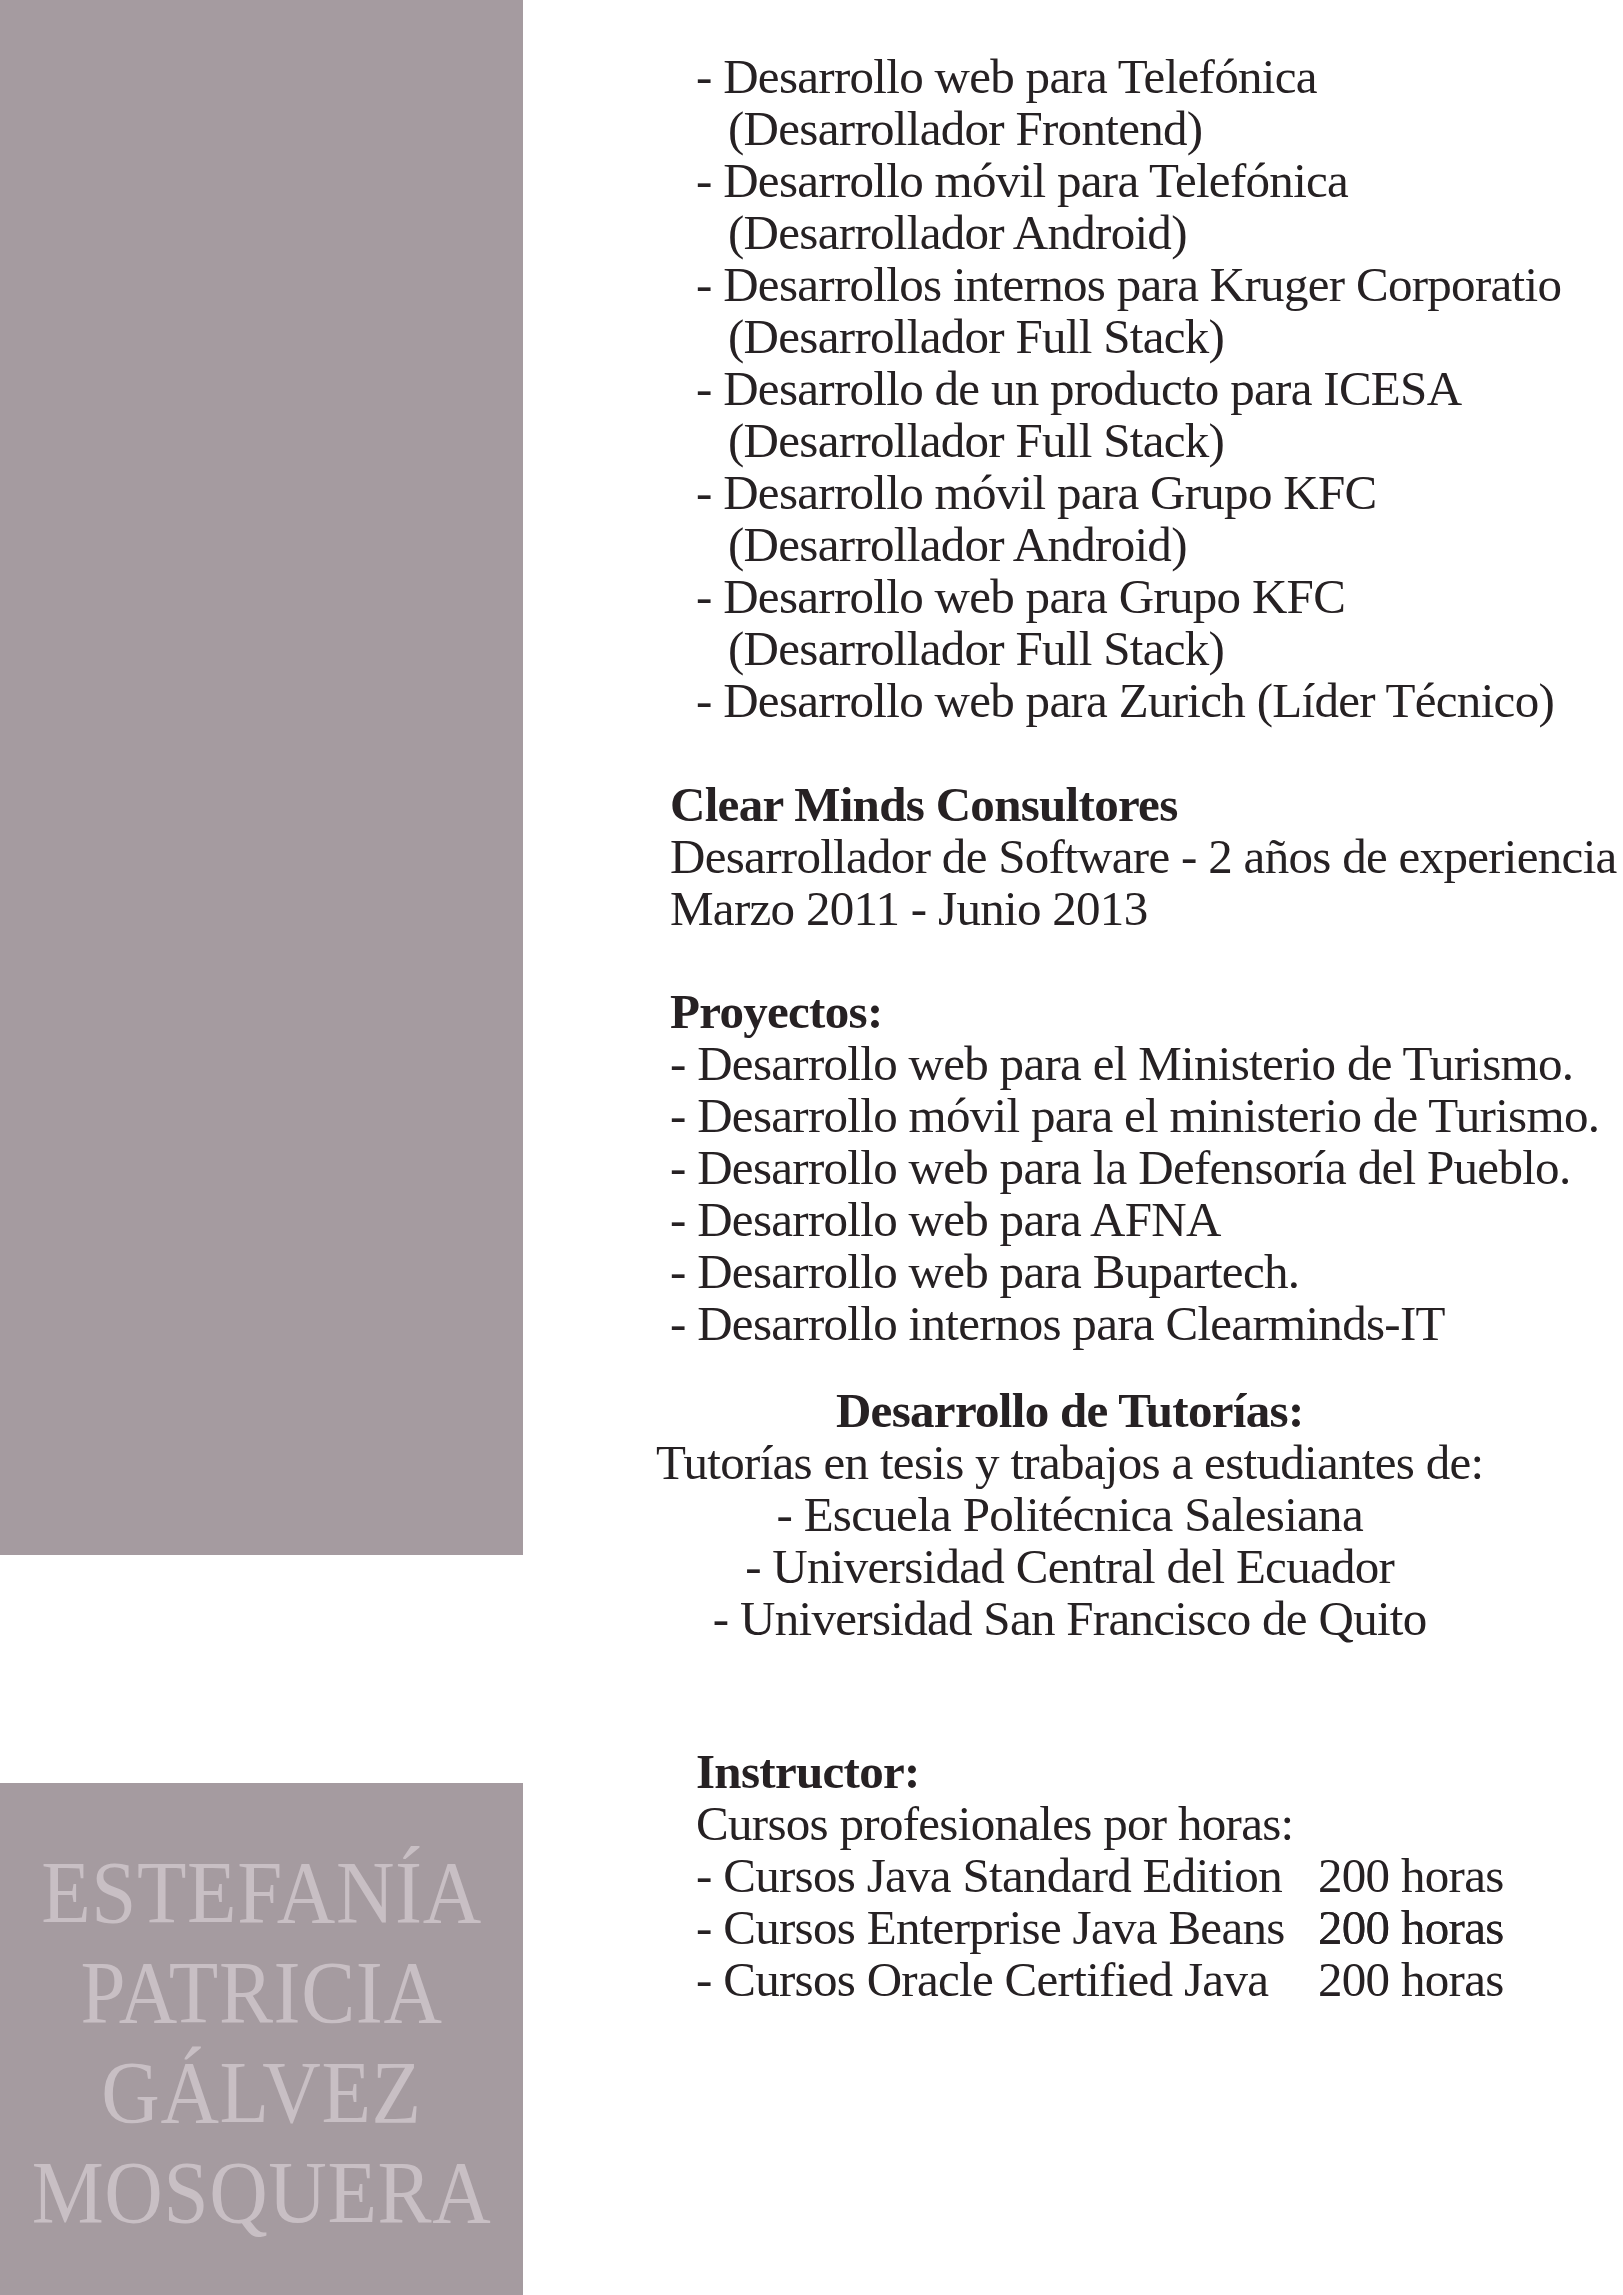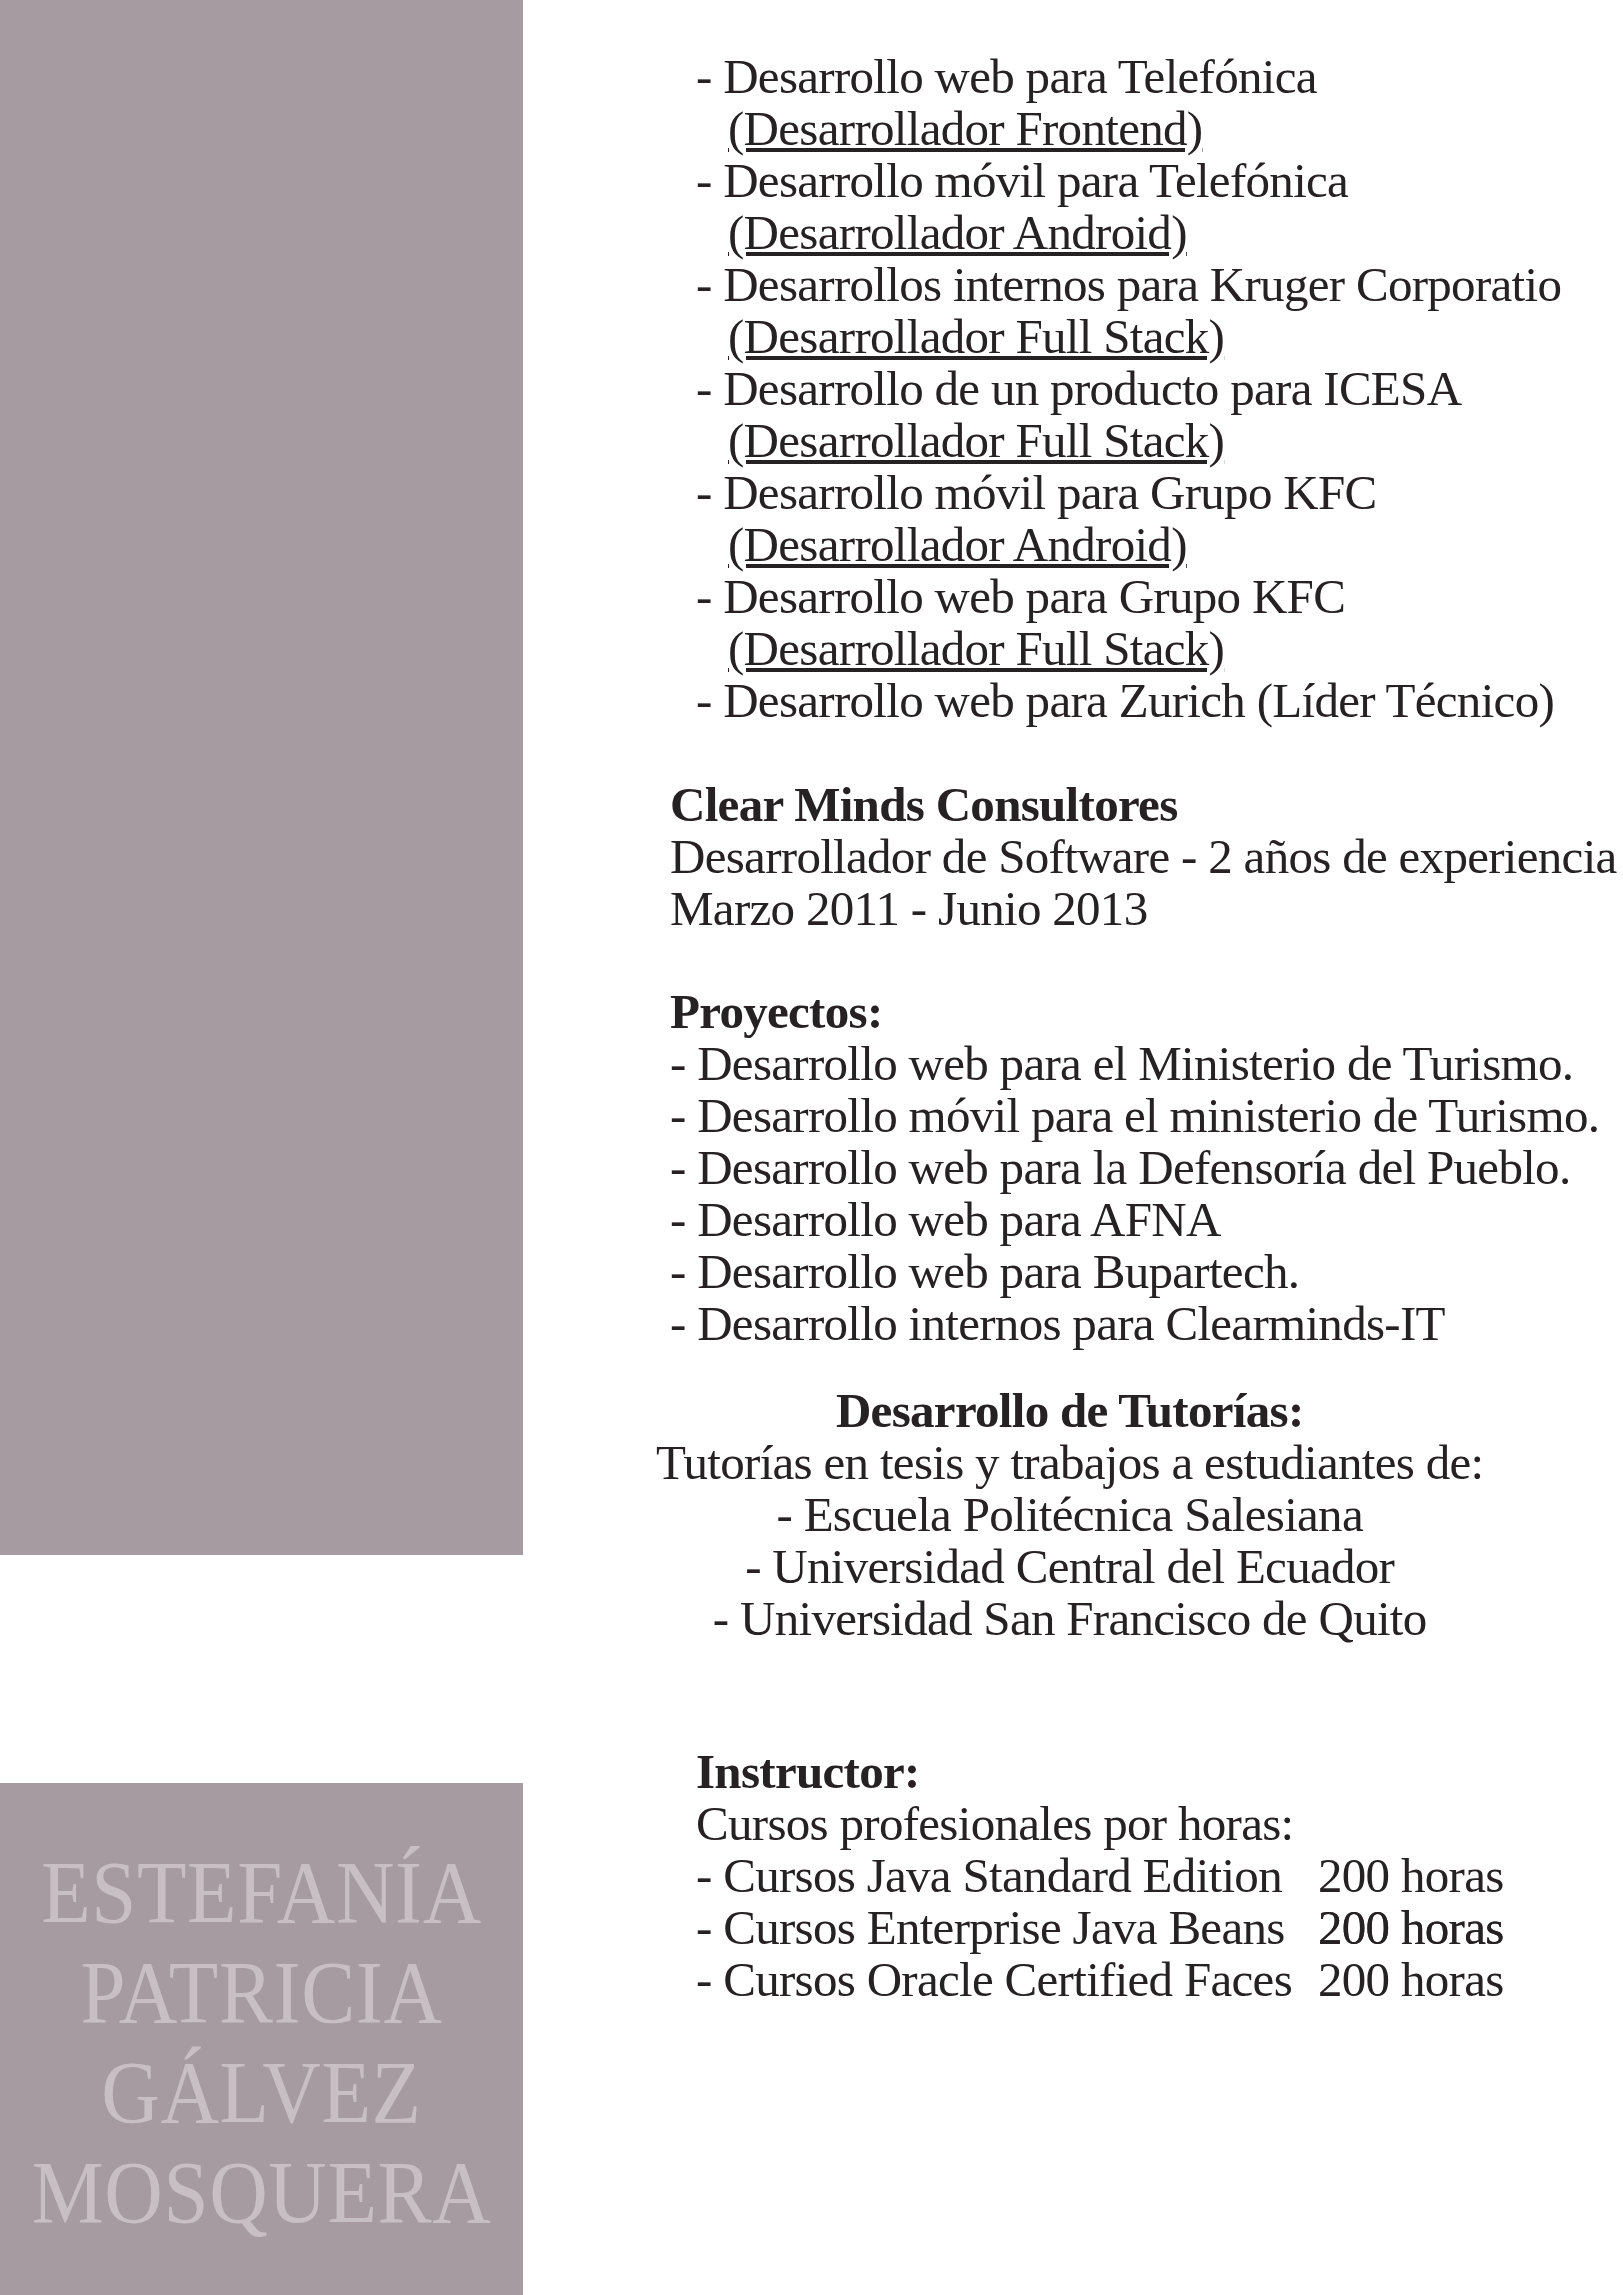--- a/index.html
+++ b/index.html
@@ -24,21 +24,21 @@
   }
   #name-block .nline{display:block;}
   
   .sec{
     position:absolute;
     font-size:49px;line-height:52px;letter-spacing:-0.7px;
     white-space:nowrap;
   }
   .sec .line{display:block;position:relative;}
   .b{font-weight:bold;}
-  .cont{padding-left:32px;text-decoration:underline;}      
+  .cont{padding-left:32px;}      
   .cont2{padding-left:35px;}     
   #sec-experience{left:696px;top:51px;}
   #sec-employer{left:670px;top:779px;}
   #sec-projects{left:670px;top:986px;}
   #sec-tutoring{left:656px;top:1385px;text-align:center;}
   #sec-instructor{left:696px;top:1746px;}
   .course-row .hours{
     position:absolute;left:622px;top:0;
   }
 </style>
@@ -104,19 +104,19 @@
       
     <span class="line course-row">
           <span>- Cursos Java Standard Edition</span>
           <span class="hours">200 horas</span>
         </span><span class="line course-row">
           <span class="hours">200 horas</span>
         </span><span class="line course-row">
           <span>- Cursos Enterprise Java Beans</span>
           <span class="hours">200 horas</span>
         </span><span class="line course-row">
-          <span>- Cursos Oracle Certified Faces</span>
+          <span>- Cursos Oracle Certified Java</span>
           <span class="hours">200 horas</span>
         </span></span>
   </div>
 
 </div>
 
 
 </body></html>

